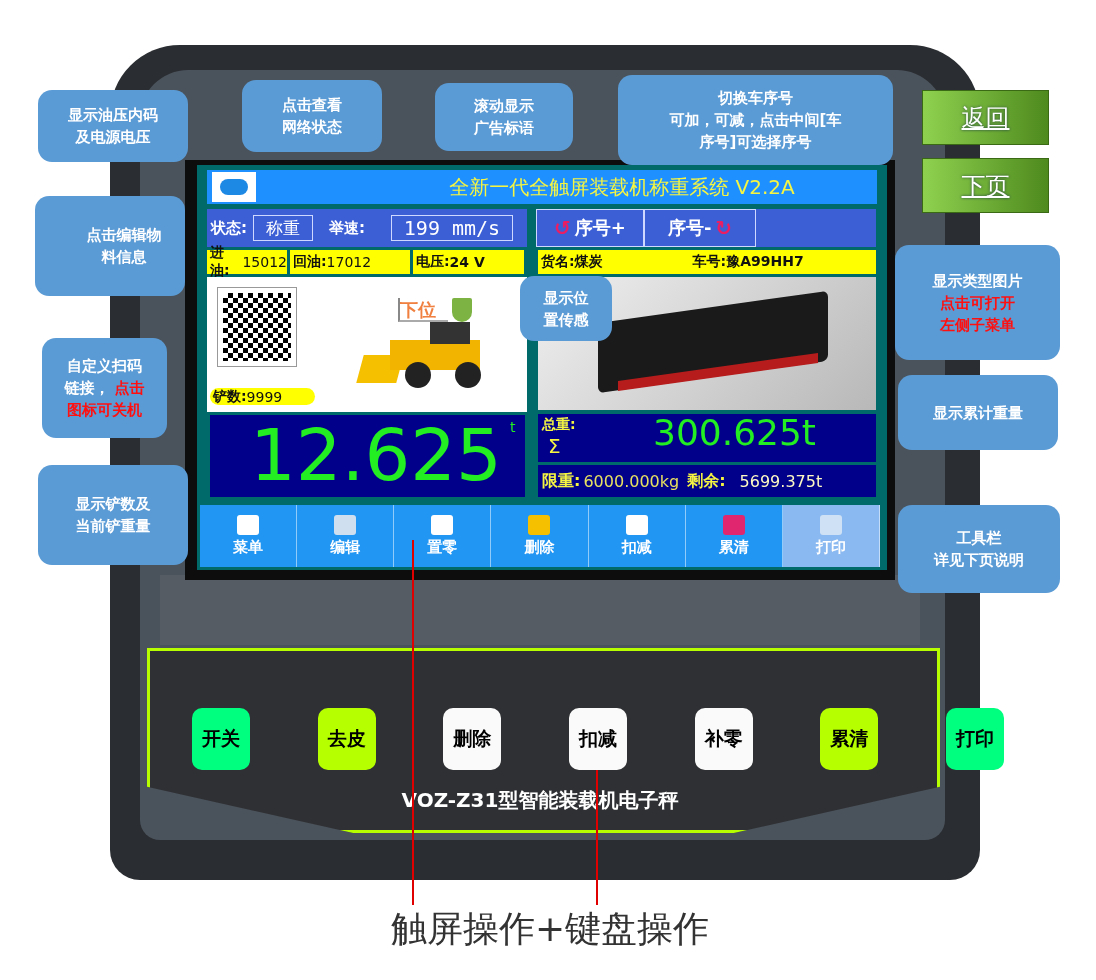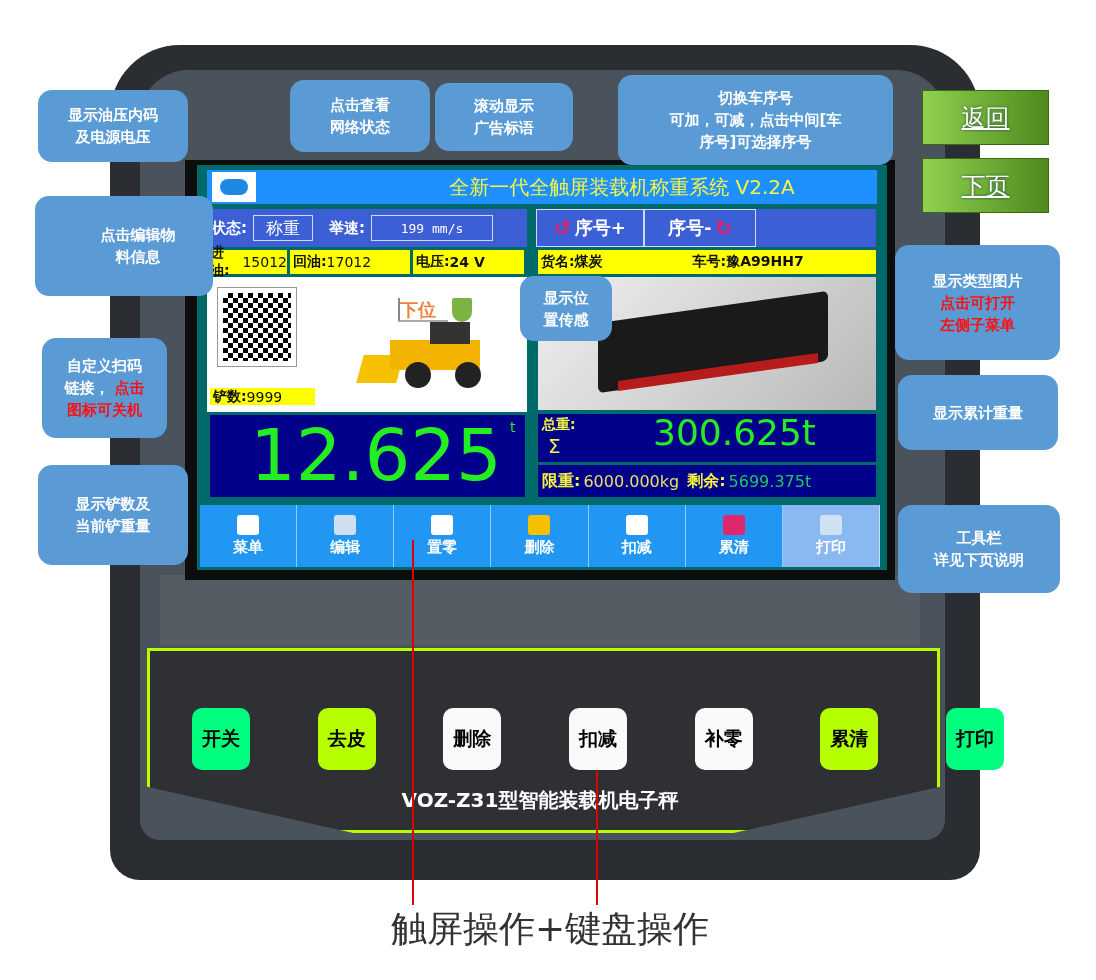--- a/index.html
+++ b/index.html
@@ -57,42 +57,42 @@
 <div class="abs screen"></div>
 <div class="abs titlebar">全新一代全触屏装载机称重系统 V2.2A</div>
 <div class="abs cloud-box">
   <div class="cloud"></div>
 </div>
 
 <div class="abs panel-blue" style="left:207px;top:209px;width:320px;height:38px;display:flex;align-items:center;gap:6px;padding:8px 4px;font-size:15px;font-weight:bold;">
   <span>状态:</span>
   <span class="cell" style="width:60px;height:26px;font-weight:normal;font-size:17px;">称重</span>
   <span style="margin-left:10px;">举速:</span>
-  <span class="cell" style="width:122px;height:26px;font-weight:normal;font-size:13px;font-family:'DejaVu Sans Mono',monospace;">199 mm/s</span>
+  <span class="cell" style="width:122px;height:26px;font-weight:normal;font-size:20px;font-family:'DejaVu Sans Mono',monospace;margin-left:20px;">199 mm/s</span>
 </div>
 <div class="abs" style="left:207px;top:250px;width:320px;height:24px;display:flex;gap:3px;">
   <div class="yellow" style="width:80px;">
       <span>进油:</span>
       <span style="font-weight:normal">15012</span>
     </div>
   <div class="yellow" style="width:120px;">
       <span>回油:</span>
       <span style="font-weight:normal">17012</span>
     </div>
   <div class="yellow" style="width:111px;">
       <span>电压:</span>
       <span>24 V</span>
     </div>
 </div>
 
 <div class="abs white" style="left:207px;top:277px;width:320px;height:135px;"></div>
 <div class="abs" style="left:217px;top:287px;width:80px;height:80px;border:1px solid #999;padding:5px;background:#fff;">
   <div style="width:100%;height:100%;background:repeating-conic-gradient(#000 0 25%,#fff 0 50%) 0 0/10px 10px;"></div>
 </div>
-<div class="abs yellow" style="left:210px;top:388px;width:105px;height:17px;">
+<div class="abs yellow" style="left:210px;top:388px;width:105px;height:17px;border-radius:9px;">
   <span>铲数:</span>
     <span style="font-weight:normal">9999</span>
 </div>
 <div class="abs" style="left:398px;top:298px;width:50px;height:24px;color:#f08040;font-weight:bold;font-size:18px;border-left:2px solid #888;border-bottom:2px solid #aaa;">下位</div>
 <div class="abs" style="left:452px;top:298px;width:20px;height:24px;background:#7cb342;border-radius:2px 2px 10px 10px;"></div>
 <div class="abs" style="left:360px;top:330px;width:130px;height:60px;">
   <div class="abs" style="left:0;top:25px;width:40px;height:28px;background:#f5c000;transform:skewX(-15deg);"></div>
   <div class="abs" style="left:30px;top:10px;width:90px;height:30px;background:#f3b400;"></div>
   <div class="abs" style="left:70px;top:-8px;width:40px;height:22px;background:#333;"></div>
   <div class="abs" style="left:45px;top:32px;width:26px;height:26px;background:#222;border-radius:50%;"></div>
@@ -127,21 +127,21 @@
 
 <div class="abs navy" style="left:538px;top:414px;width:338px;height:48px;">
   <div class="abs" style="left:4px;top:2px;color:#f5f542;font-size:14px;font-weight:bold;">总重:</div>
   <div class="abs" style="left:10px;top:20px;color:#f5f542;font-size:20px;">Σ</div>
   <div class="abs" style="left:115px;top:-2px;color:#22ee22;font-size:36px;">300.625t</div>
 </div>
 <div class="abs navy" style="left:538px;top:465px;width:338px;height:32px;display:flex;align-items:center;padding-left:4px;font-size:16px;">
   <span style="color:#f5f542;font-weight:bold;">限重:</span>
   <span style="color:#e8e060;margin-left:3px;">6000.000kg</span>
   <span style="color:#f5f542;font-weight:bold;margin-left:8px;">剩余:</span>
-  <span style="color:#22c55e;margin-left:3px;">5699.375t</span>
+  <span style="color:#fef9c3;margin-left:14px;">5699.375t</span>
 </div>
 
 <div class="abs toolbar">
   <div class="tb-item">
       <div class="tb-icon" style="background:#fff;"></div>
       <span>菜单</span>
     </div>
   <div class="tb-item">
       <div class="tb-icon" style="background:#d0dff0;"></div>
       <span>编辑</span>
@@ -168,34 +168,34 @@
     </div>
 </div>
 
 <div class="abs side-btn" style="left:922px;top:90px;width:127px;height:55px;">返回</div>
 <div class="abs side-btn" style="left:922px;top:158px;width:127px;height:55px;">下页</div>
 
 <div class="abs callout" style="left:38px;top:90px;width:150px;height:72px;">
   <div>显示油压内码</div>
     <div>及电源电压</div>
 </div>
-<div class="abs callout" style="left:242px;top:80px;width:140px;height:72px;margin-left:48px;">
+<div class="abs callout" style="left:242px;top:80px;width:140px;height:72px;">
   <div>点击查看</div>
     <div>网络状态</div>
 </div>
 <div class="abs callout" style="left:435px;top:83px;width:138px;height:68px;">
   <div>滚动显示</div>
     <div>广告标语</div>
 </div>
 <div class="abs callout" style="left:618px;top:75px;width:275px;height:90px;">
   <div>切换车序号</div>
     <div>可加，可减，点击中间[车</div>
     <div>序号]可选择序号</div>
 </div>
-<div class="abs callout" style="left:35px;top:196px;width:178px;height:100px;padding-left:28px;">
+<div class="abs callout" style="left:35px;top:196px;width:150px;height:100px;padding-left:28px;">
   <div>点击编辑物</div>
     <div>料信息</div>
 </div>
 <div class="abs callout" style="left:520px;top:276px;width:92px;height:65px;">
   <div>显示位</div>
     <div>置传感</div>
 </div>
 <div class="abs callout" style="left:42px;top:338px;width:125px;height:100px;">
   <div>自定义扫码</div>
   <div><span>链接，</span> <span class="red">点击</span></div>

